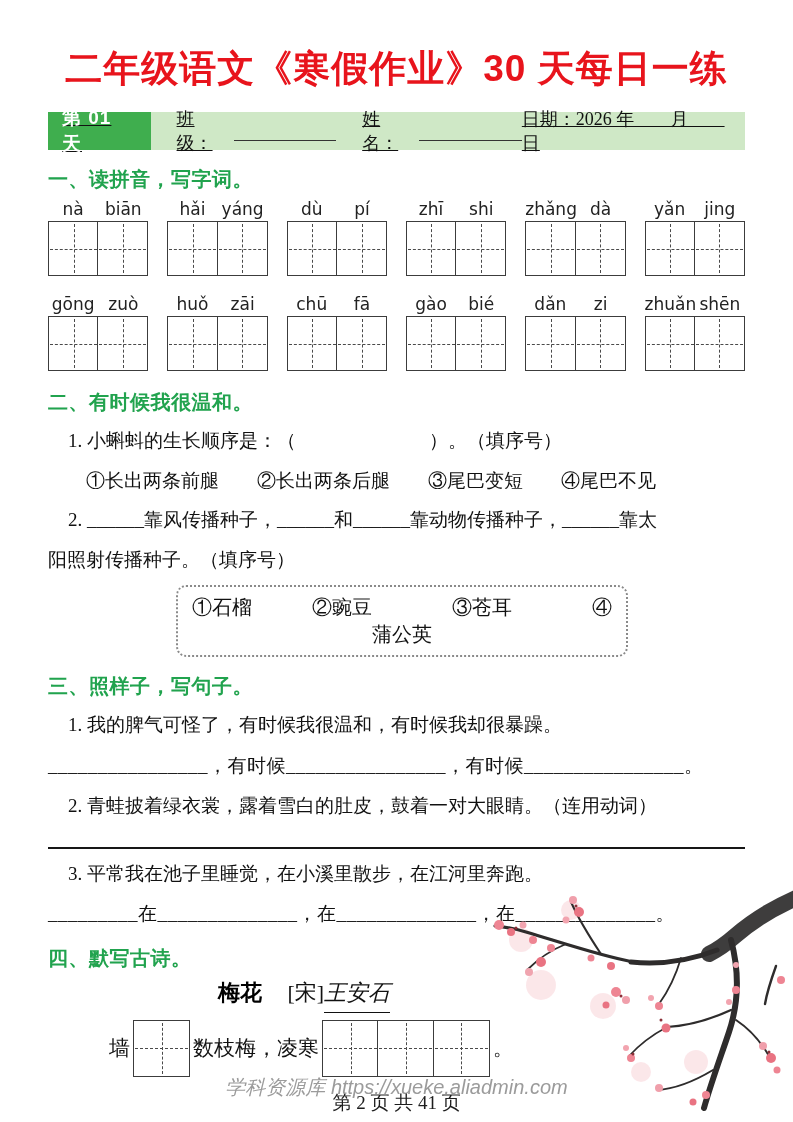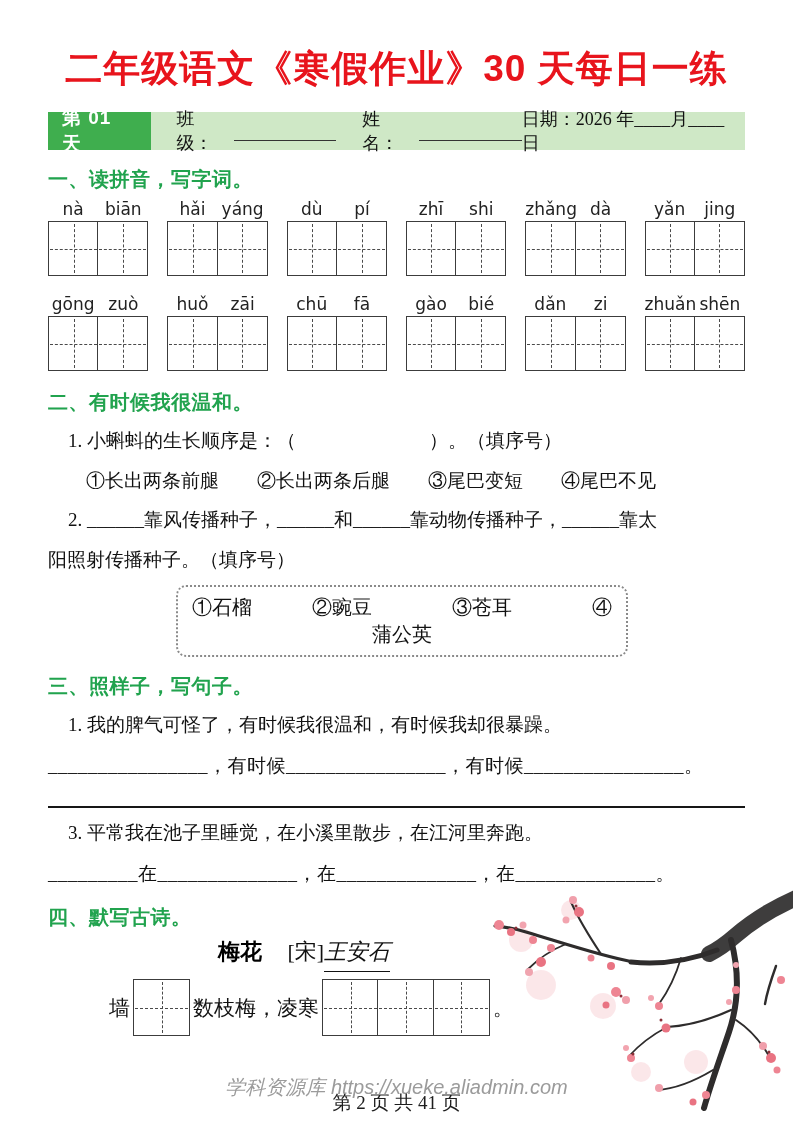--- a/index.html
+++ b/index.html
@@ -13,21 +13,21 @@
   
   .title{
     margin:0; text-align:center; color:var(--red,#e8141c);
     font-family:"Liberation Sans", sans-serif; font-weight:bold;
     font-size:37px; line-height:1.25; letter-spacing:1px;
   }
 
   
   .header-bar{
     margin-top:20px; background:var(--bar,#cfe8c6); height:38px;
-    display:flex; align-items:center; font-size:18px;
+    display:flex; align-items:center; font-size:18px;text-decoration:underline;
   }
   .day-badge{
     background:var(--badge,#3fae4e); color:#fff; font-weight:bold;
     font-family:"Liberation Sans", sans-serif; font-size:19px;
     height:100%; display:flex; align-items:center; padding:0 14px;
     letter-spacing:1px; box-sizing:border-box;
   }
   .hdr-label{ margin-left:26px; }
   .blank{
     display:inline-block; width:104px; border-bottom:1.6px solid #333;
@@ -260,20 +260,21 @@
     <h2 class="sec-h">二、有时候我很温和。</h2>
     <p class="q">1. 小蝌蚪的生长顺序是：（　　　　　　　）。（填序号）</p>
     <p class="q opts">①长出两条前腿　　②长出两条后腿　　③尾巴变短　　④尾巴不见</p>
     <p class="q">2. ______靠风传播种子，______和______靠动物传播种子，______靠太</p>
     <p class="q noindent">阳照射传播种子。（填序号）</p>
     <div class="opt-box">①石榴　　　②豌豆　　　　③苍耳　　　　④蒲公英</div>
 
     <h2 class="sec-h">三、照样子，写句子。</h2>
     <p class="q">1. 我的脾气可怪了，有时候我很温和，有时候我却很暴躁。</p>
     <p class="ans">________________，有时候________________，有时候________________。</p>
+    <p class="q">2. 青蛙披着绿衣裳，露着雪白的肚皮，鼓着一对大眼睛。（连用动词）</p>
     <div class="answer-line"></div>
     <p class="q">3. 平常我在池子里睡觉，在小溪里散步，在江河里奔跑。</p>
     <p class="ans">_________在______________，在______________，在______________。</p>
 
     <h2 class="sec-h">四、默写古诗。</h2>
     <div class="poem">
       <div class="poem-title-row">
         <span class="poem-title">梅花</span>
         <span class="poem-author-prefix">[宋]</span><span class="poem-author">王安石</span>
       </div>

